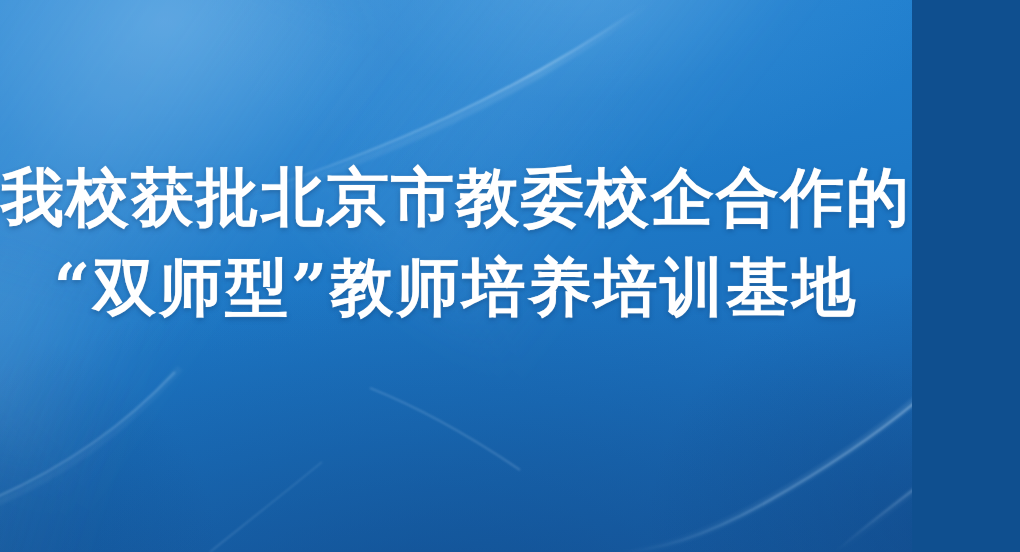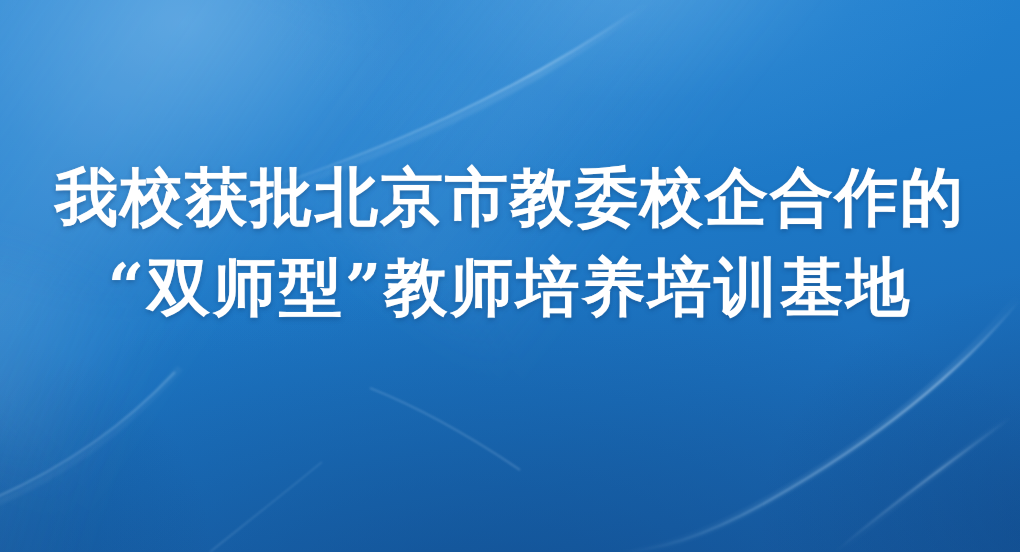--- a/index.html
+++ b/index.html
@@ -7,21 +7,21 @@
     margin: 0;
     padding: 0;
     background: #0f4f8f;
   }
   body {
     font-family: "Liberation Serif", "DejaVu Serif", serif;
   }
 
   .banner {
     position: relative;
-    width: 1020px;
+    width: 912px;
     height: 552px;
     overflow: hidden;
     background: #1E78C8;
     isolation: isolate;
   }
 
   
   .bg-base {
     position: absolute;
     inset: 0;

